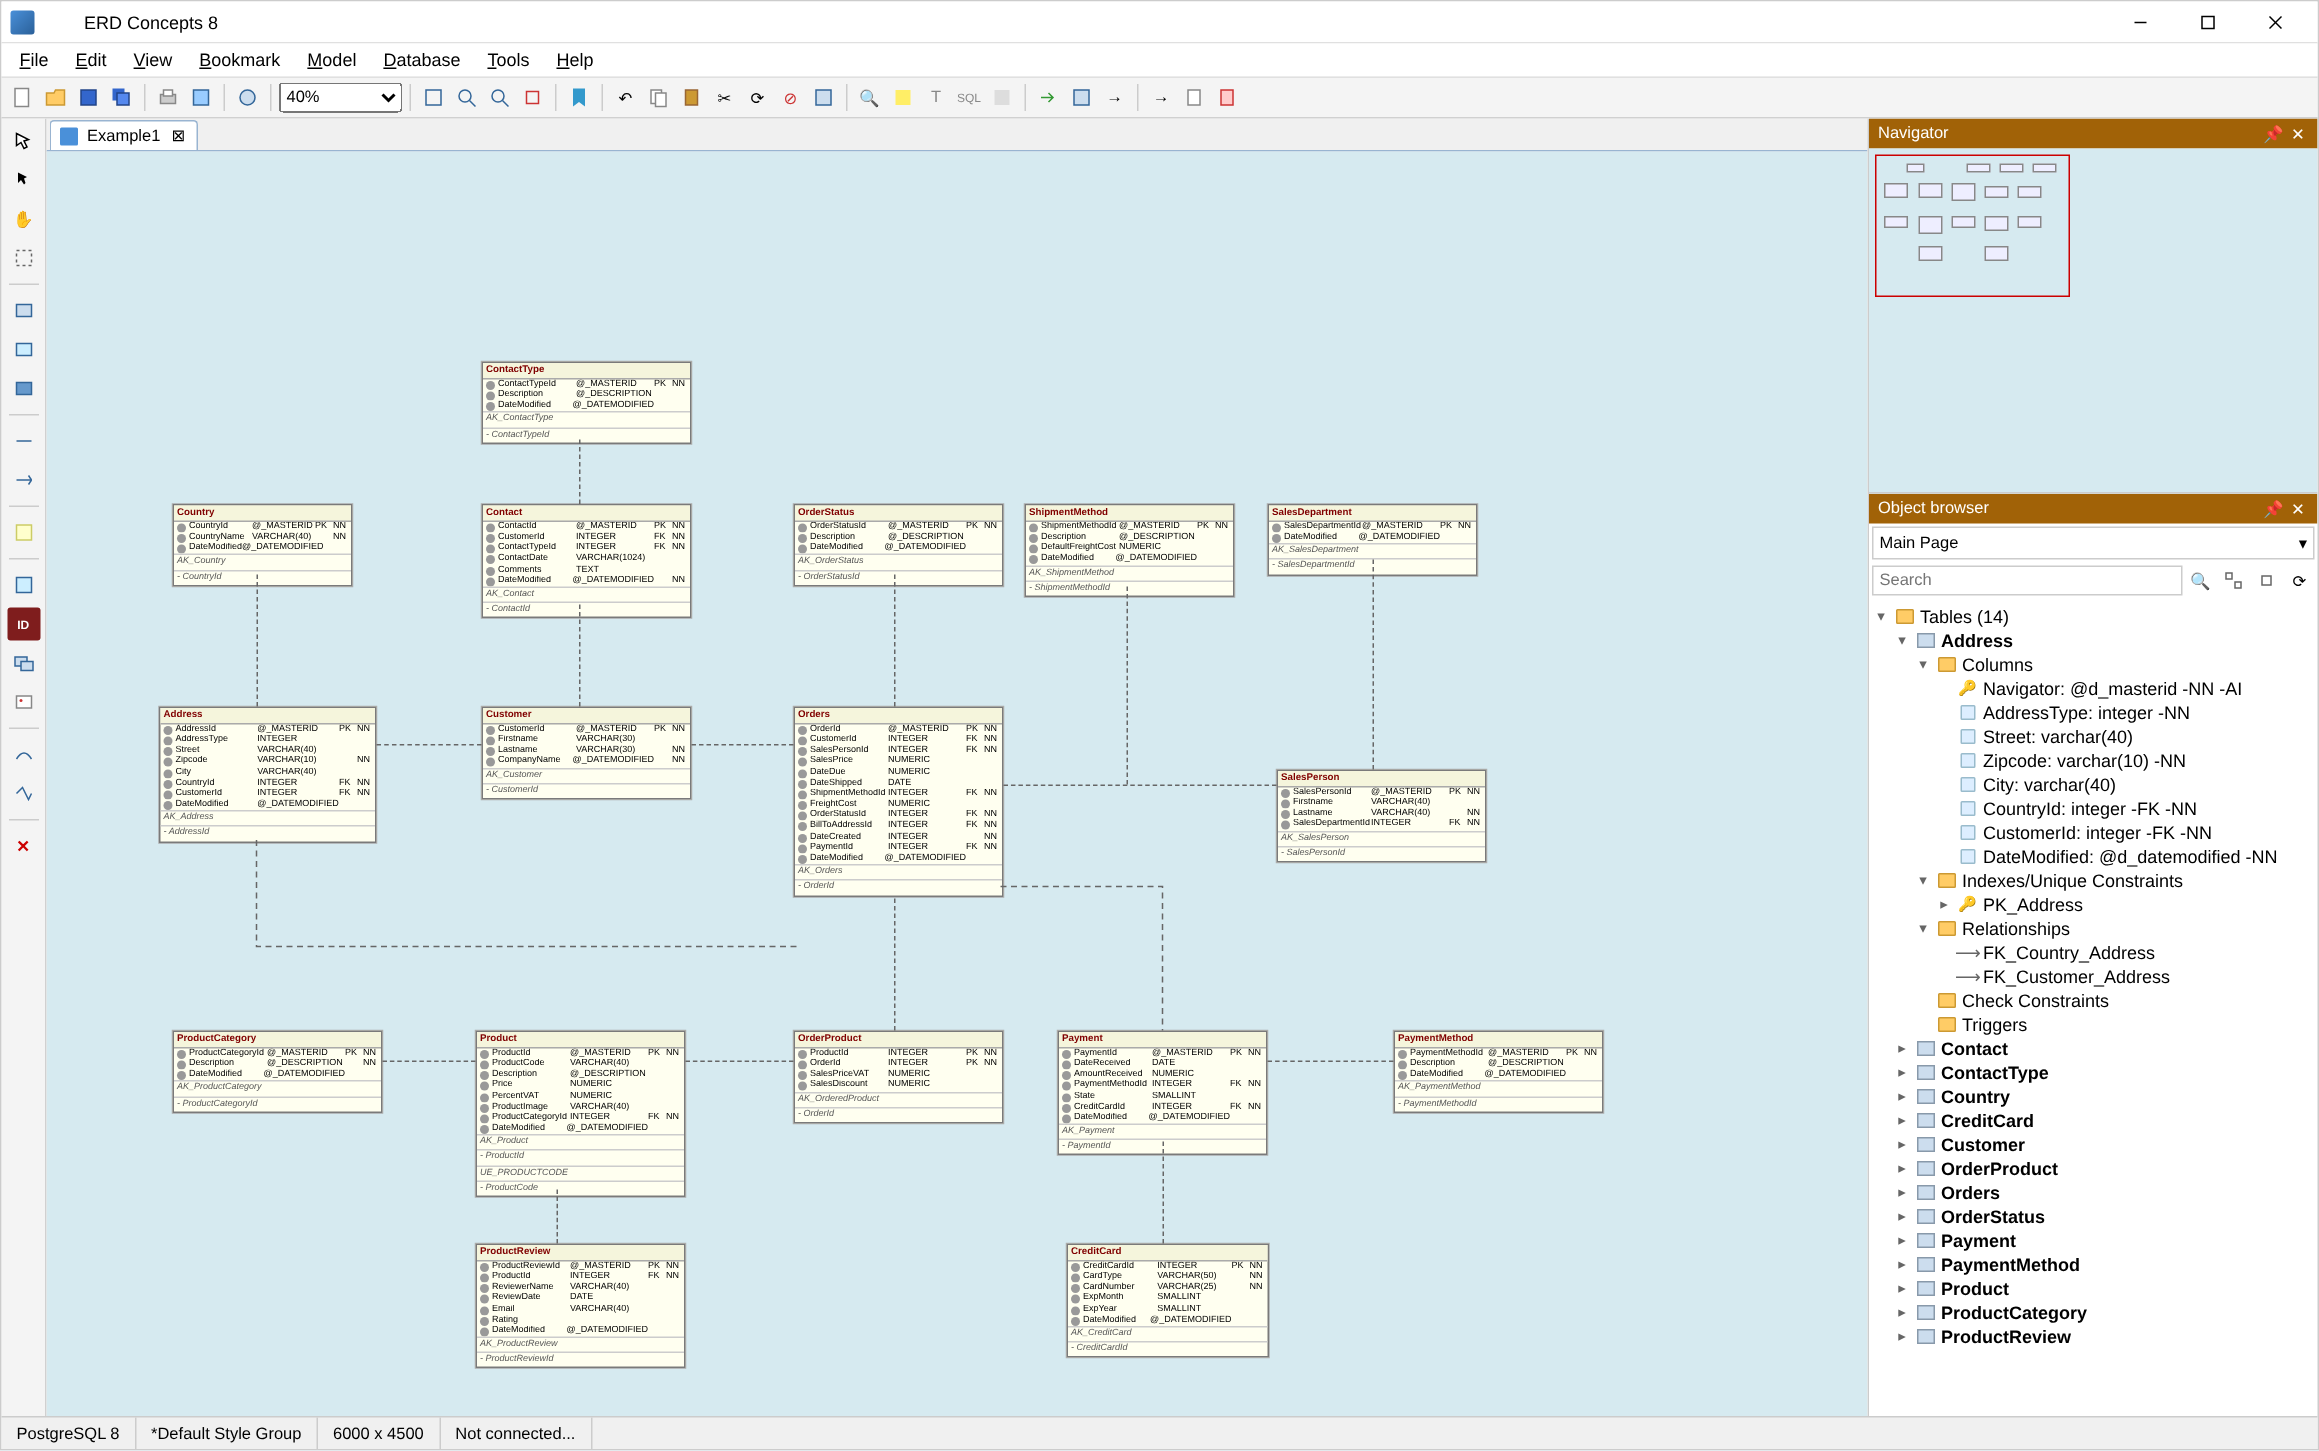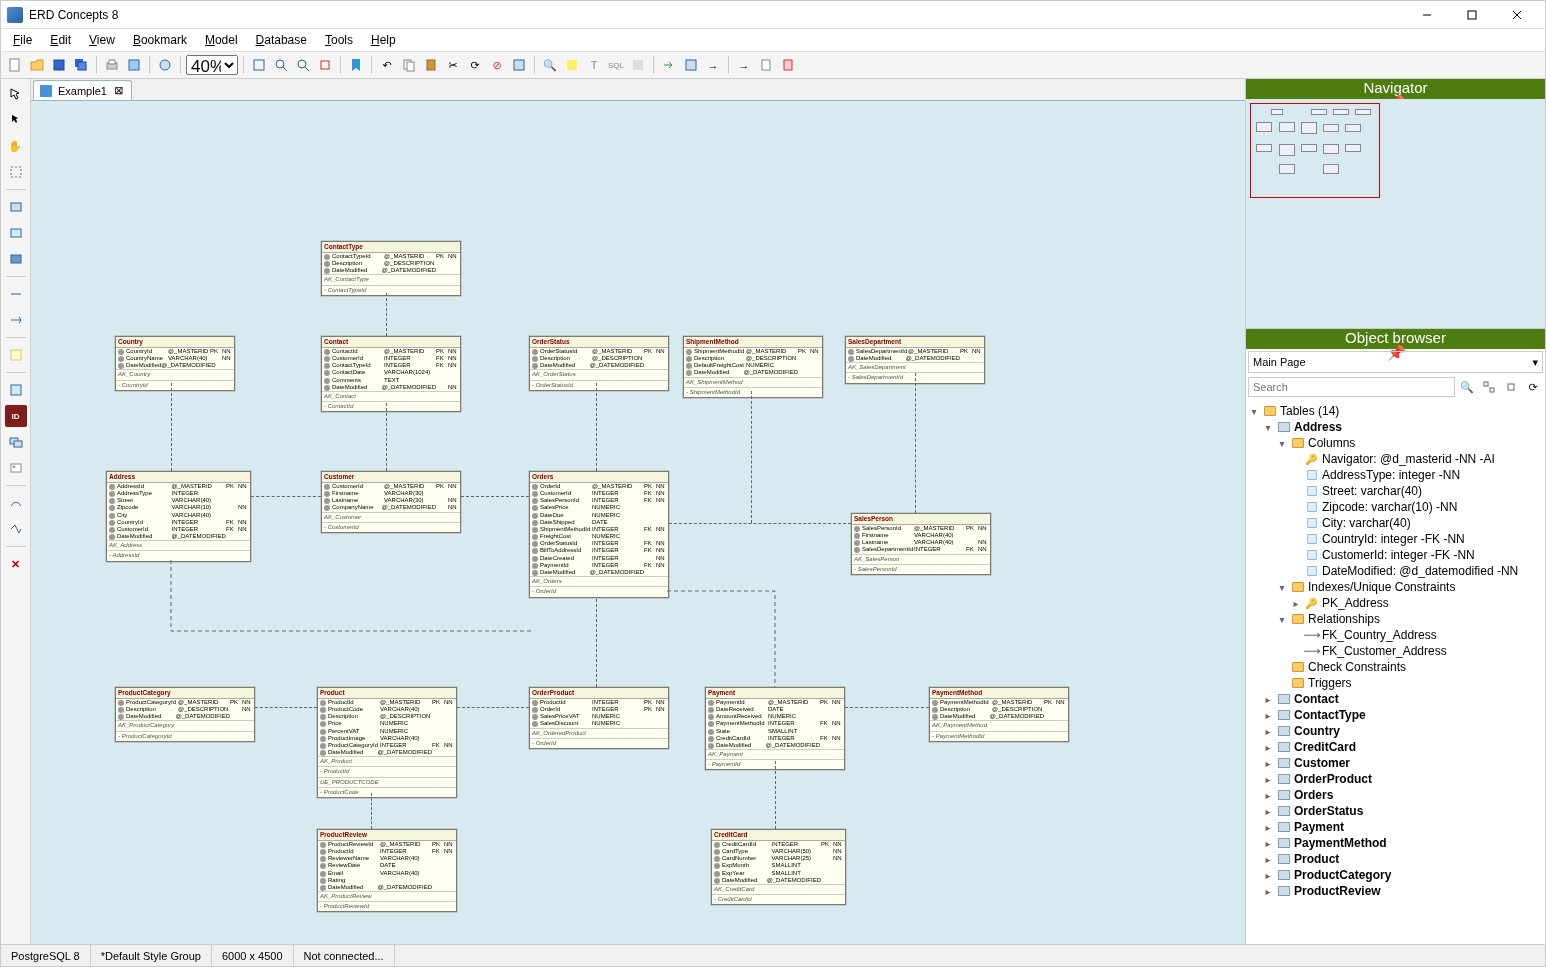--- a/index.html
+++ b/index.html
@@ -1,50 +1,50 @@
 <!DOCTYPE html>
 <html><head>
 <meta charset="utf-8">
 <style>
 * { box-sizing: border-box; margin: 0; padding: 0; }
 body { font-family: "Segoe UI", Tahoma, sans-serif; font-size: 11px; color: #000; background: #fff; overflow: hidden; }
 .window { width: 1546px; height: 967px; display: flex; flex-direction: column; border: 1px solid #ccc; }
-.titlebar { height: 28px; display: flex; align-items: center; padding: 0 6px; background: #fff; border-bottom: 1px solid #e0e0e0; }
+.titlebar { height: 28px; display: flex; align-items: center; padding: 0 6px; background: #fff; border-bottom: 1px solid #e0e0e0; gap: 27px; }
 .titlebar .app-icon { width: 16px; height: 16px; background: linear-gradient(135deg,#4a90d9,#2a6099); border-radius: 2px; margin-right: 6px; position:relative; }
 .titlebar .title { flex: 1; font-size: 12px; }
 .titlebar .win-btns { display: flex; gap: 0; }
 .titlebar .win-btn { width: 45px; height: 28px; display: flex; align-items: center; justify-content: center; cursor: pointer; }
 .menubar { height: 22px; display: flex; align-items: center; padding: 0 4px; gap: 2px; background: #fff; }
 .menubar .menu { padding: 2px 8px; cursor: pointer; font-size: 12px; }
 .menubar .menu .underline { text-decoration: underline; }
 .toolbar { height: 28px; display: flex; align-items: center; padding: 2px 4px; gap: 2px; background: #f4f4f4; border-top: 1px solid #e0e0e0; border-bottom: 1px solid #d0d0d0; }
 .toolbar .tb-btn { width: 20px; height: 20px; display: flex; align-items: center; justify-content: center; cursor: pointer; border-radius: 2px; }
 .toolbar .sep { width: 1px; height: 18px; background: #ccc; margin: 0 3px; }
-.toolbar select { height: 20px; font-size: 17px; width: 52px; }
+.toolbar select { height: 20px; font-size: 11px; width: 82px; }
 .content { flex: 1; display: flex; overflow: hidden; }
 .left-toolbar { width: 30px; background: #f4f4f4; border-right: 1px solid #d0d0d0; display: flex; flex-direction: column; align-items: center; padding-top: 4px; gap: 4px; }
 .left-toolbar .lt-btn { width: 22px; height: 22px; display: flex; align-items: center; justify-content: center; cursor: pointer; border-radius: 2px; }
 .left-toolbar .lt-sep { width: 20px; height: 1px; background: #ccc; margin: 2px 0; }
 .diagram-area { flex: 1; display: flex; flex-direction: column; overflow: hidden; }
 .tab-bar { height: 22px; display: flex; align-items: flex-end; padding: 0 2px; background: #f0f0f0; border-bottom: 1px solid #99b4d1; text-align: center; }
 .tab { height: 20px; padding: 2px 6px; background: #fff; border: 1px solid #99b4d1; border-bottom: none; display: flex; align-items: center; gap: 6px; font-size: 11px; border-radius: 3px 3px 0 0;}
 .tab .tab-icon { width: 12px; height: 12px; background: #4a90d9; border-radius:1px; }
 .tab .tab-close { width: 12px; height: 12px; cursor: pointer; display:flex; align-items:center; justify-content:center;}
 .canvas-wrap { flex: 1; background: #d6eaf0; overflow: scroll; position: relative; }
 .canvas { position: relative; width: 1080px; height: 830px; }
 .erd-table { position: absolute; background: #fffff0; border: 1px solid #7a7a7a; font-size: 6px; line-height: 1.2; box-shadow: 0 0 0 0.5px #aaa; }
 .erd-table .hdr { background: #f5f5dc; border-bottom: 1px solid #aaa; padding: 1px 2px; font-weight: bold; color: #800000; font-size: 6.5px; }
 .erd-table .row { display: grid; grid-template-columns: 8px 1fr 1fr 12px 10px; padding: 0 2px; white-space: nowrap; overflow: hidden; }
 .erd-table .ico { width:6px; height:6px; background:#999; border-radius:50%; margin-top:1px;}
 .erd-table .ftr { border-top: 1px solid #ccc; padding: 1px 2px; font-style: italic; color:#555;}
 .rel-line { position: absolute; border-top: 1px dashed #666; }
 .rel-line-v { position: absolute; border-left: 1px dashed #666; }
 .right-panels { width: 300px; display: flex; flex-direction: column; border-left: 1px solid #ccc; }
 .panel { display: flex; flex-direction: column; }
-.panel-hdr { height: 20px; background: #4d7c0f; color: #fff; display: flex; align-items: center; padding: 0 6px; font-size: 15px; flex-direction: column; }
+.panel-hdr { height: 20px; background: #a16207; color: #fff; display: flex; align-items: center; padding: 0 6px; font-size: 11px; }
 .panel-hdr .spacer { flex:1; }
 .panel-hdr .ph-btn { width:14px; height:14px; cursor:pointer; display:flex;align-items:center;justify-content:center; margin-left:2px;}
 .navigator .nav-body { height: 230px; background: #d6eaf0; border-bottom: 1px solid #ccc; position:relative; padding:4px;}
 .nav-overview { width:130px; height:95px; border:1px solid #c00; background:#d6eaf0; position:relative;}
 .nav-box { position:absolute; border:1px solid #888; background:#eef; }
 .object-browser { flex: 1; display:flex; flex-direction:column; overflow:hidden;}
 .ob-selector { height:22px; border:1px solid #ccc; margin:2px; display:flex; align-items:center; padding:0 4px; cursor:pointer;}
 .ob-selector .dd { margin-left:auto; }
 .ob-search { height:24px; margin:0 2px 2px; display:flex; gap:2px; align-items:center;}
 .ob-search input { flex:1; height:20px; border:1px solid #ccc; padding:0 4px; font-size:11px;}

